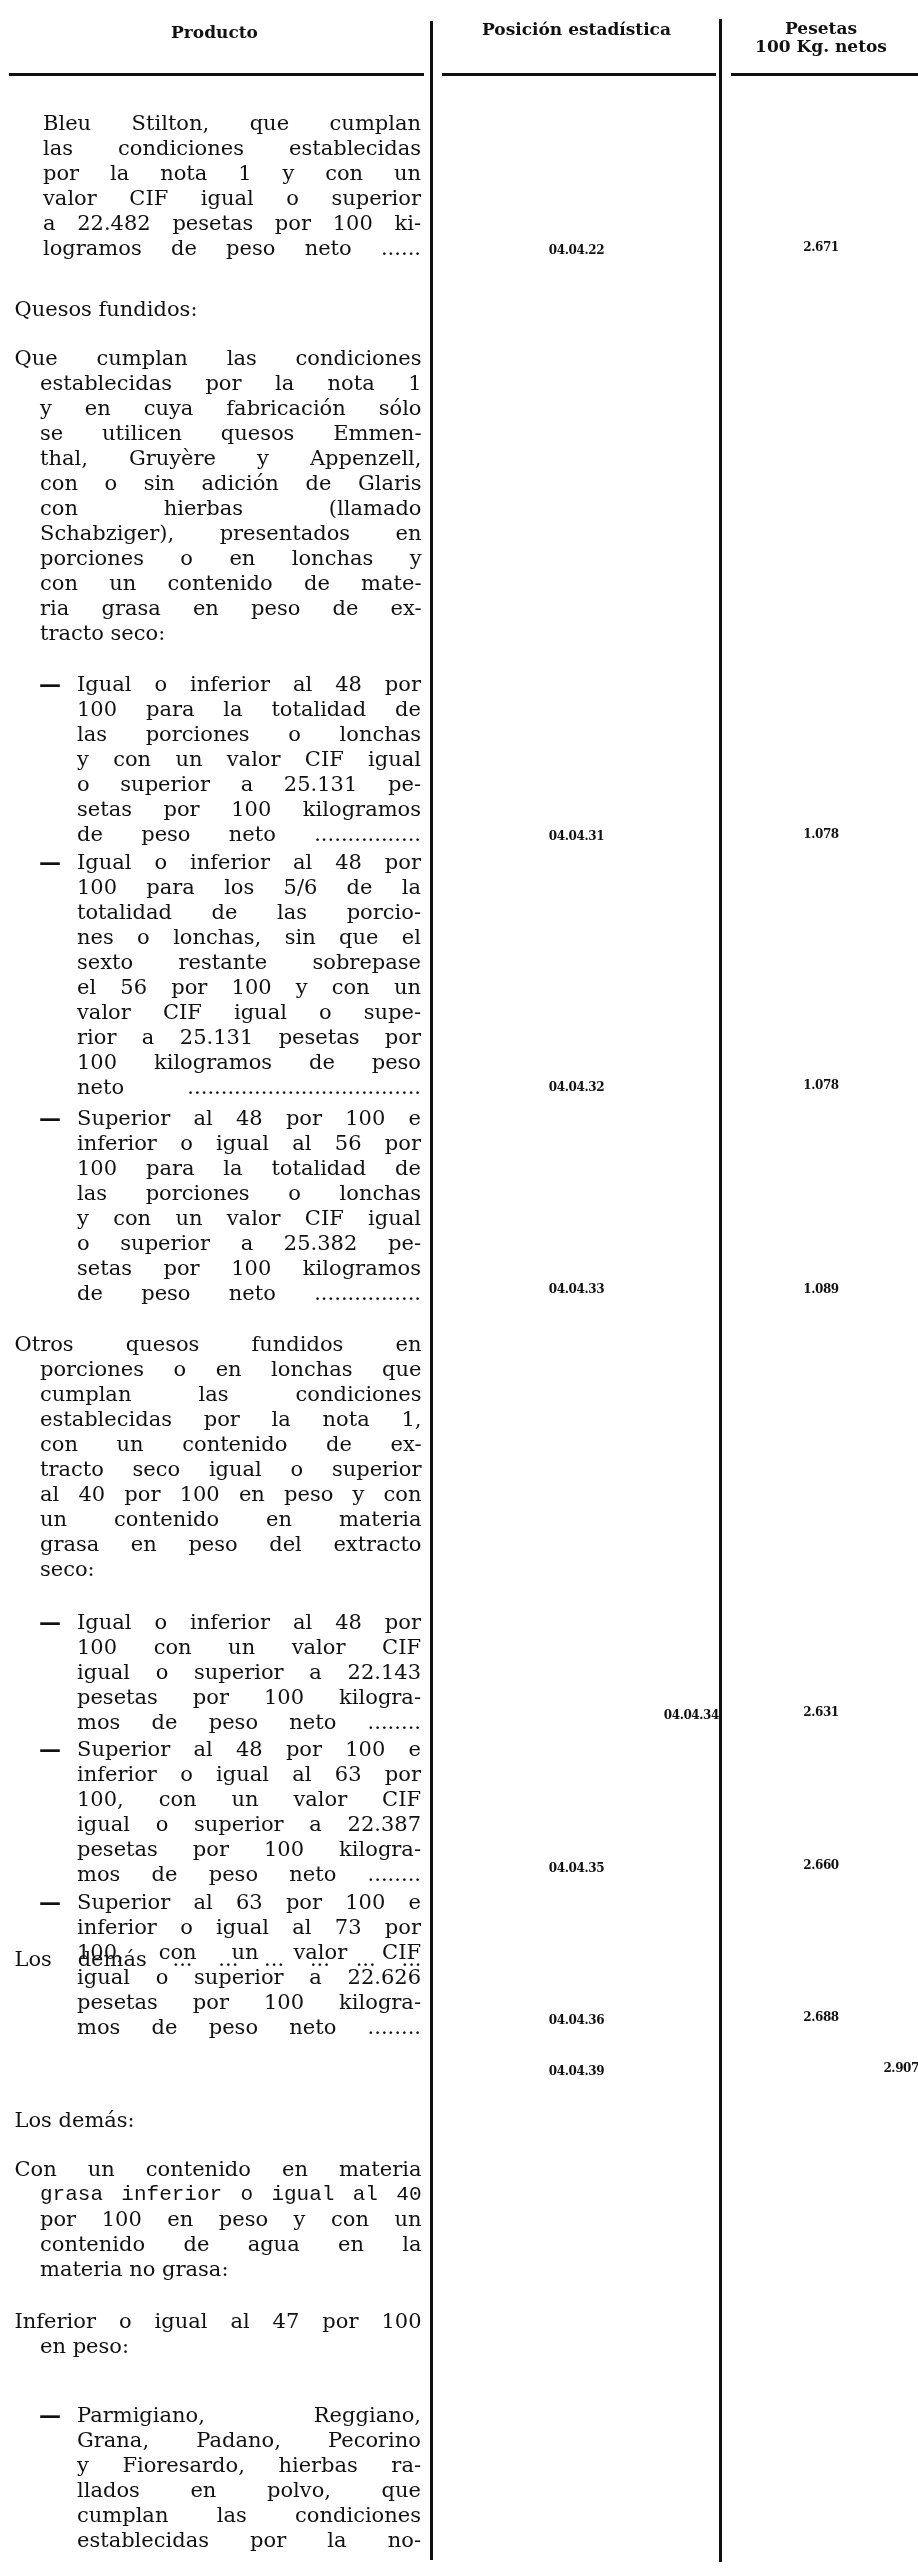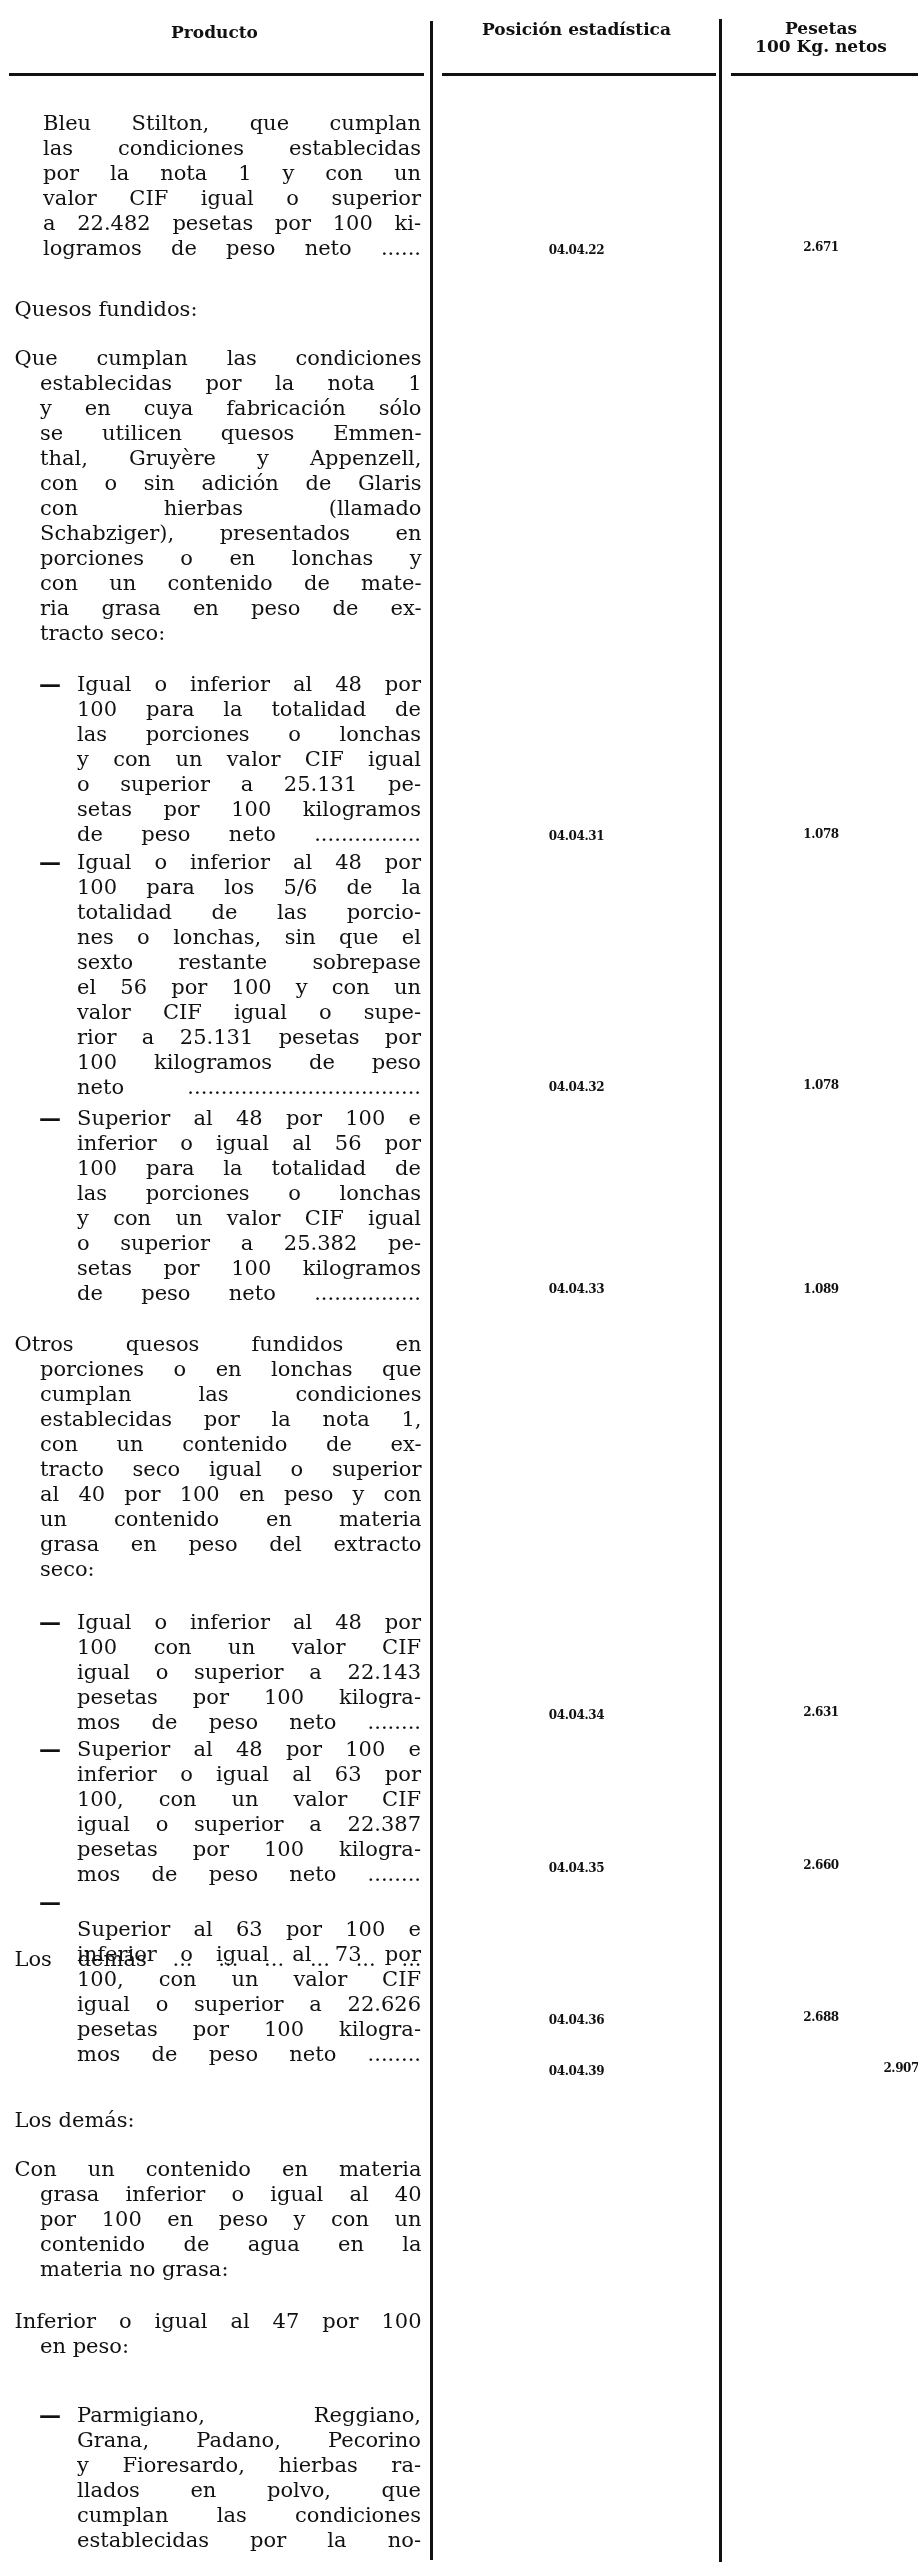--- a/index.html
+++ b/index.html
@@ -121,37 +121,37 @@
   </div>
 
   <div class="dash" style="left:39px; top:1610px;">—</div>
   <div class="prod" style="top:1610px; left:77px; width:344px;">
     <p>Igual o inferior al 48 por</p>
     <p>100 con un valor CIF</p>
     <p>igual o superior a 22.143</p>
     <p>pesetas por 100 kilogra-</p>
     <p>mos de peso neto ........</p>
   </div>
-  <div class="pos" style="top:1708px;">04.04.34</div>
+  <div class="pos" style="top:1708px;text-align:right;">04.04.34</div>
   <div class="price" style="top:1705px;">2.631</div>
 
   <div class="dash" style="left:39px; top:1737px;">—</div>
   <div class="prod" style="top:1737px; left:77px; width:344px;">
     <p>Superior al 48 por 100 e</p>
     <p>inferior o igual al 63 por</p>
     <p>100, con un valor CIF</p>
     <p>igual o superior a 22.387</p>
     <p>pesetas por 100 kilogra-</p>
     <p>mos de peso neto ........</p>
   </div>
   <div class="pos" style="top:1861px;">04.04.35</div>
   <div class="price" style="top:1858px;">2.660</div>
 
   <div class="dash" style="left:39px; top:1890px;">—</div>
-  <div class="prod" style="top:1890px; left:77px; width:344px;margin-top:27px;">
+  <div class="prod" style="top:1890px; left:77px; width:344px;">
     <p>Superior al 63 por 100 e</p>
     <p>inferior o igual al 73 por</p>
     <p>100, con un valor CIF</p>
     <p>igual o superior a 22.626</p>
     <p>pesetas por 100 kilogra-</p>
     <p>mos de peso neto ........</p>
   </div>
   <div class="pos" style="top:2013px;">04.04.36</div>
   <div class="price" style="top:2010px;">2.688</div>
 
@@ -160,21 +160,21 @@
   </div>
   <div class="pos" style="top:2064px;">04.04.39</div>
   <div class="price" style="top:2061px;text-align:right;">2.907</div>
 
   <div class="prod" style="top:2108px; left:14.5px; width:407px;">
     <p class="last">Los demás:</p>
   </div>
 
   <div class="prod" style="top:2157px; left:14.5px; width:407px;">
     <p>Con un contenido en materia</p>
-    <p style="padding-left:25.5px;">grasa inferior o igual al 40</p>
+    <p style="padding-left:25.5px;font-family:Liberation Mono, monospace;">grasa inferior o igual al 40</p>
     <p style="padding-left:25.5px;">por 100 en peso y con un</p>
     <p style="padding-left:25.5px;">contenido de agua en la</p>
     <p class="last" style="padding-left:25.5px;">materia no grasa:</p>
   </div>
 
   <div class="prod" style="top:2309px; left:14.5px; width:407px;">
     <p>Inferior o igual al 47 por 100</p>
     <p class="last" style="padding-left:25.5px;">en peso:</p>
   </div>
 

